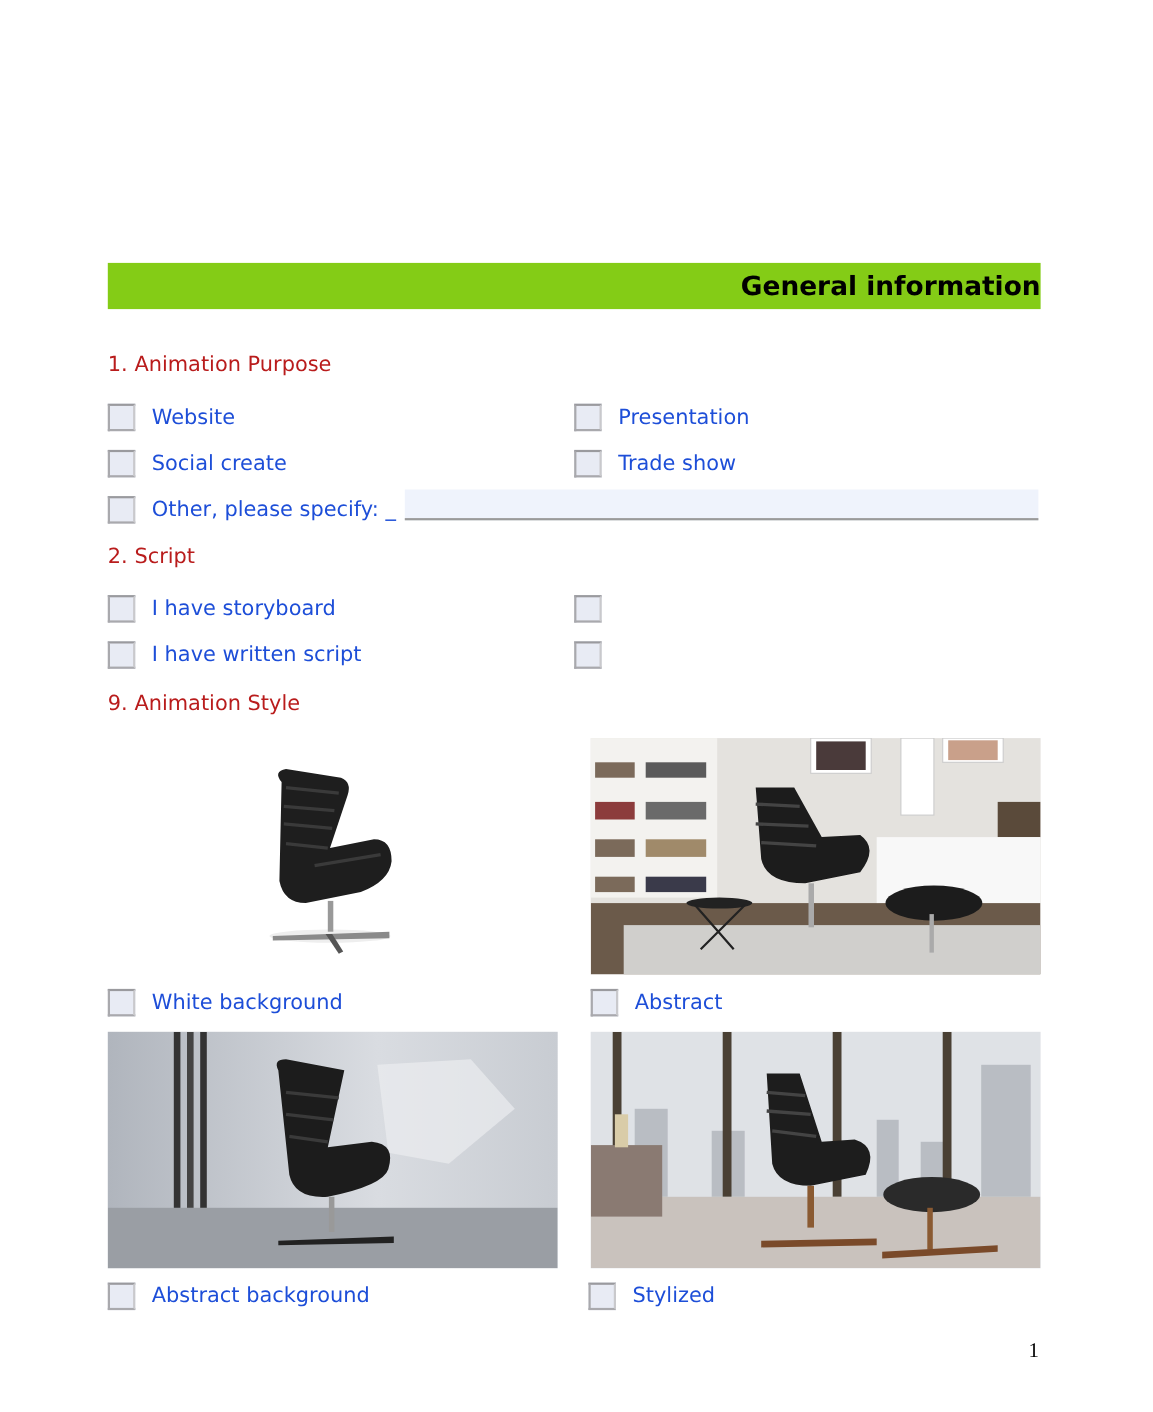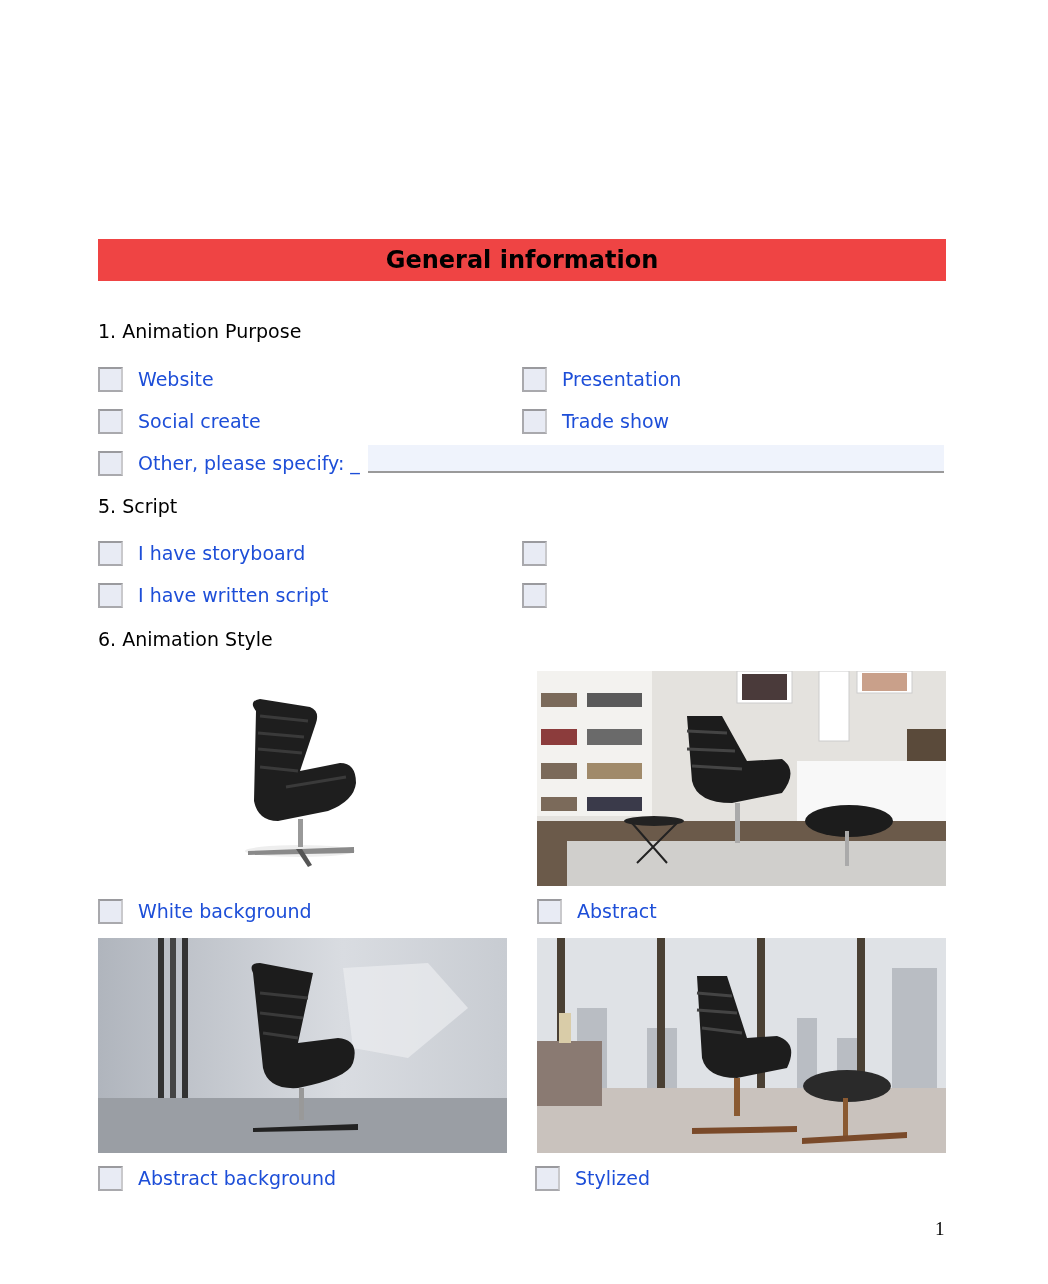--- a/index.html
+++ b/index.html
@@ -2,23 +2,23 @@
 <html><head>
 <meta charset="utf-8">
 <style>
   html, body { margin: 0; padding: 0; background: #ffffff; }
   body { width: 1048px; height: 1284px; position: relative; overflow: hidden;
          font-family: "Liberation Sans", "DejaVu Sans", sans-serif; color: #000; }
   .title { position: absolute; left: 0; top: 48px; width: 1042px; text-align: center;
            font-family: "DejaVu Sans", sans-serif; font-weight: bold; font-size: 34px;
            line-height: 42px; letter-spacing: 0.2px; }
   .section-bar { position: absolute; left: 98px; top: 239px; width: 848px; height: 42px;
-                 background: #ef4444; display: flex; align-items: center; justify-content: center;
+                 background: #84cc16; display: flex; align-items: center; justify-content: flex-end;
                  font-family: "DejaVu Sans", sans-serif; font-weight: bold; font-size: 24px; }
-  .q { position: absolute; left: 98px; font-family: "DejaVu Sans", sans-serif; font-size: 19px; color: #000000; }
+  .q { position: absolute; left: 98px; font-family: "DejaVu Sans", sans-serif; font-size: 19px; color: #b91c1c; }
   .opt { position: absolute; display: flex; align-items: center; height: 30px; }
   .cb { width: 25px; height: 25px; box-sizing: border-box; background: #e8ebf4;
         border: 2px solid #a9a9ad; border-right-color: #c9c9cc; border-top-color: #9a9a9e; cursor: pointer; }
   .lbl { margin-left: 15px; font-family: "DejaVu Sans", sans-serif; font-size: 19px; color: #1d4ed8; white-space: nowrap; }
   .other-input { position: absolute; left: 368px; top: 445px; width: 576px; height: 28px;
                  background: #eff3fc; border: none; border-bottom: 2px solid #9a9a9a; box-sizing: border-box; }
   .img { position: absolute; overflow: hidden; }
   .pagenum { position: absolute; left: 935px; top: 1218px; font-family: "Liberation Serif", serif; font-size: 19px; }
 </style>
 </head>
@@ -48,38 +48,38 @@
 <div class="opt" style="left:522px;top:406px">
   <div class="cb"></div>
   <span class="lbl">Trade show</span>
 </div>
 <div class="opt" style="left:98px;top:448px">
   <div class="cb"></div>
   <span class="lbl">Other, please specify: _</span>
 </div>
 <input class="other-input" type="text" value="" style="">
 
-<div class="q" style="top:495px">5. Script</div>
+<div class="q" style="top:495px">2. Script</div>
 
 <div class="opt" style="left:98px;top:538px">
   <div class="cb"></div>
   <span class="lbl">I have storyboard</span>
 </div>
 <div class="opt" style="left:522px;top:538px">
   <div class="cb"></div>
 </div>
 <div class="opt" style="left:98px;top:580px">
   <div class="cb"></div>
   <span class="lbl">I have written script</span>
 </div>
 <div class="opt" style="left:522px;top:580px">
   <div class="cb"></div>
 </div>
 
-<div class="q" style="top:628px">6. Animation Style</div>
+<div class="q" style="top:628px">9. Animation Style</div>
 
 <div class="img" style="left:98px;top:671px;width:409px;height:215px;background:#fff">
   <svg width="409" height="215" viewBox="0 0 409 215">
     <ellipse cx="202" cy="180" rx="55" ry="6" fill="#eee"></ellipse>
     <path d="M158 40 Q150 30 162 28 L212 36 Q222 40 218 52 L202 100 L242 92 Q258 92 258 112 Q256 130 230 140 L180 150 Q160 150 156 130 Z" fill="#1e1e1e"></path>
     <path d="M162 45 L210 50 M160 62 L206 66 M160 78 L204 82 M162 96 L200 100 M188 116 L248 106" stroke="#3a3a3a" stroke-width="3" fill="none"></path>
     <rect x="200" y="148" width="5" height="28" fill="#999"></rect>
     <path d="M150 180 L256 176 L256 182 L150 184 Z" fill="#8a8a8a"></path>
     <path d="M198 178 L210 196 L214 194 L204 178 Z" fill="#555"></path>
   </svg>

